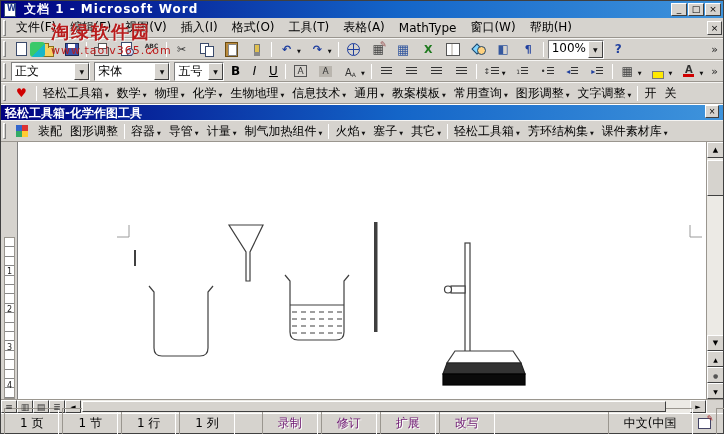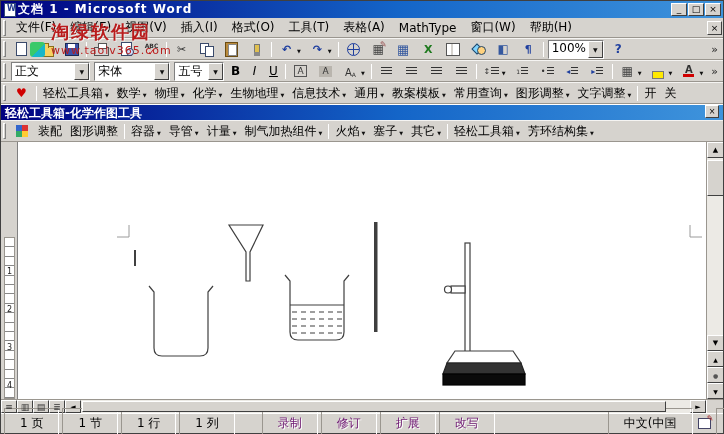--- a/index.html
+++ b/index.html
@@ -2,21 +2,21 @@
 <html><head>
 <meta charset="utf-8">
 <style>
   *{box-sizing:border-box;margin:0;padding:0}
   html,body{width:724px;height:434px;overflow:hidden}
   body{font-family:"DejaVu Sans","Liberation Sans",sans-serif;font-size:12px;background:#d6d3ce;position:relative}
   button{font-family:inherit;cursor:default}
   .win{width:100%;height:100%;display:flex;flex-direction:column;border:1px solid #404040}
 
   
-  .titlebar{height:17px;flex:0 0 17px;background:linear-gradient(90deg,#000080,#1465c8 55%,#3f94dc);display:flex;align-items:center;padding:0 2px;gap:1px}
+  .titlebar{height:17px;flex:0 0 17px;background:linear-gradient(90deg,#000080,#1465c8 55%,#3f94dc);display:flex;align-items:center;padding:0 2px;gap:7px}
   .title-text{color:#fff;font-weight:bold;font-size:12px;flex:1;white-space:nowrap;overflow:hidden;letter-spacing:1px}
   .winbtns{display:flex;gap:1px}
   .wbtn{width:16px;height:13px;background:#d6d3ce;border:1px solid;border-color:#fff #404040 #404040 #fff;font-size:9px;line-height:1;display:flex;align-items:center;justify-content:center;padding:0}
 
   
   .menubar{height:20px;flex:0 0 20px;display:flex;align-items:center;background:#d6d3ce;border-bottom:1px solid #9a968f;padding:0 1px}
   .menu-items{display:flex;align-items:center;height:100%}
   .menu-item{padding:2px 7px;background:none;border:none;font-size:12px;white-space:nowrap}
   .docclose{margin-left:auto;width:15px;height:14px;background:#d6d3ce;border:1px solid;border-color:#fff #404040 #404040 #fff;font-size:9px;padding:0}
   .tbar{height:22px;flex:0 0 22px;display:flex;align-items:center;background:#d6d3ce;border-top:1px solid #f5f4f2;border-bottom:1px solid #9a968f;padding:0 1px;white-space:nowrap}
@@ -453,20 +453,24 @@
         </button>
         <span class="sep"></span>
         <button class="tbtn">
           <span class="lab lab-experiment-setups">轻松工具箱</span>
           <span class="dd"></span>
         </button>
         <button class="tbtn">
           <span class="lab lab-aromatic-ring-set">芳环结构集</span>
           <span class="dd"></span>
         </button>
+        <button class="tbtn">
+          <span class="lab lab-courseware-library">课件素材库</span>
+          <span class="dd"></span>
+        </button>
       </div>
   </div>
 
   <div class="docarea">
     <div class="page"></div>
     <div class="vruler">
       <div class="vruler-band"></div>
       <div id="ruler-nums">
           <span class="rnum" style="top: 125px;">1</span>
           <span class="rnum" style="top: 163px;">2</span>

